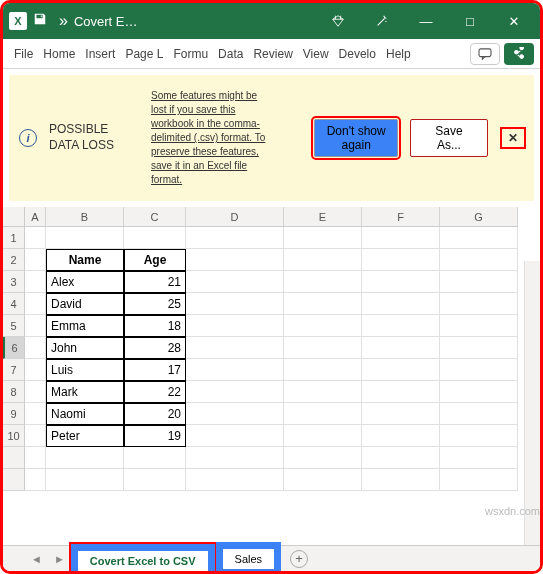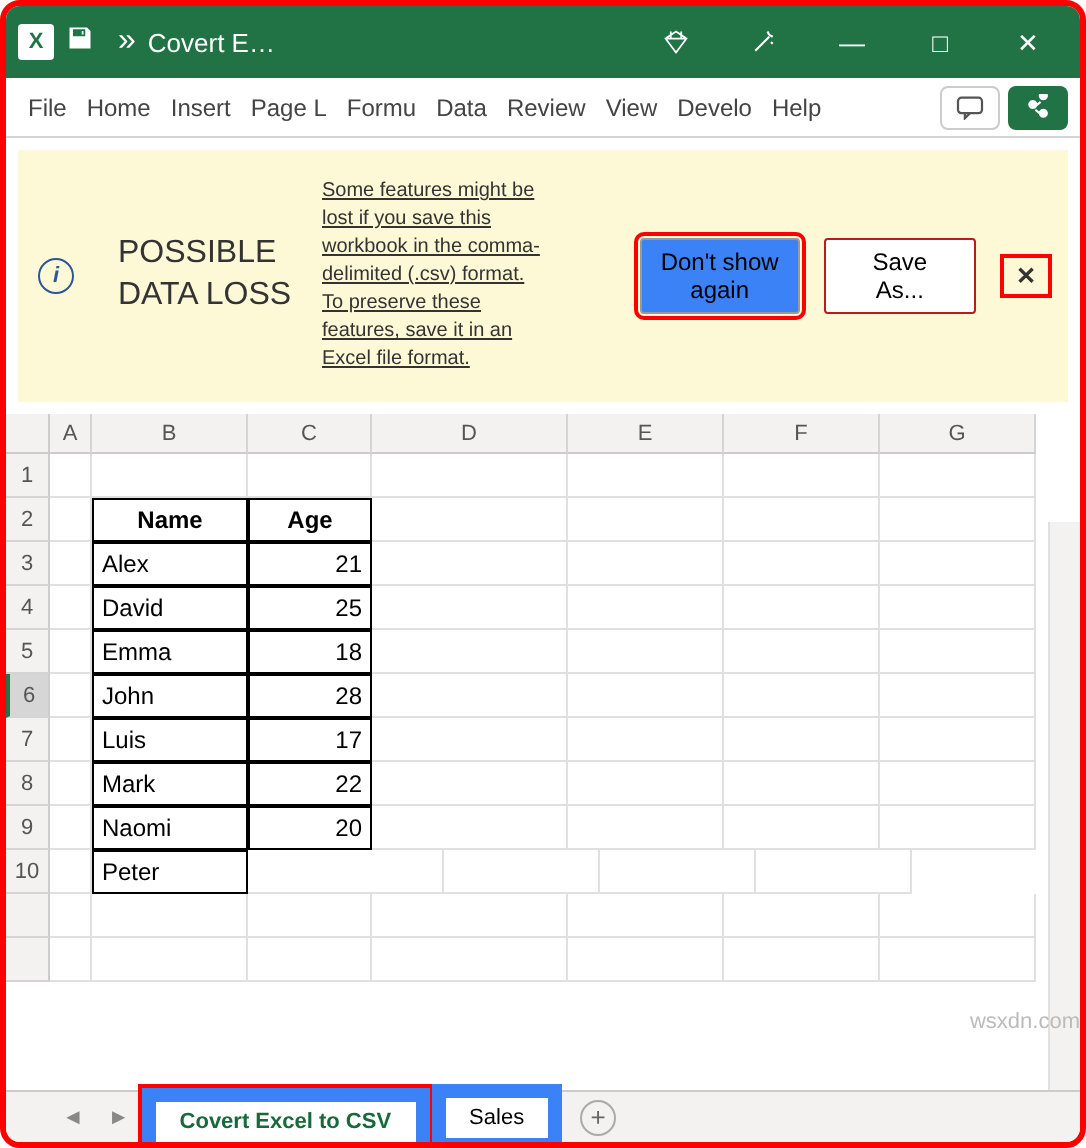--- a/index.html
+++ b/index.html
@@ -12,21 +12,21 @@
     .titlebar .right-icons { margin-left: auto; display: flex; align-items: center; gap: 0; }
     .titlebar .right-icons .ti { width: 44px; height: 36px; display: flex; align-items: center; justify-content: center; font-size: 13px; }
     .titlebar .right-icons .ti svg { width: 14px; height: 14px; }
     .ribbon-tabs { height: 30px; display: flex; align-items: center; border-bottom: 1px solid #d4d4d4; padding: 0 6px; font-size: 12px; color: #444; }
     .ribbon-tabs .tab { padding: 0 5px; height: 30px; display: flex; align-items: center; cursor: pointer; }
     .ribbon-tabs .right-end { margin-left: auto; display: flex; gap: 4px; align-items: center; }
     .comment-btn { border: 1px solid #ccc; border-radius: 4px; width: 30px; height: 22px; display: flex; align-items: center; justify-content: center; }
     .share-btn { background: #217346; border-radius: 4px; width: 30px; height: 22px; display: flex; align-items: center; justify-content: center; }
     .warn-bar { background: #fdf8d6; margin: 6px; padding: 14px 10px; display: flex; align-items: center; gap: 12px; font-size: 12px; color: #333; }
     .warn-bar .info-icon { width: 18px; height: 18px; border: 1.5px solid #2b579a; border-radius: 50%; color: #2b579a; display: flex; align-items: center; justify-content: center; font-style: italic; font-weight: bold; font-size: 11px; flex-shrink: 0; }
-    .warn-bar .wtitle { font-size: 16px; color: #333; line-height: 1.3; width: 90px; flex-shrink: 0; margin-left: 10px; }
+    .warn-bar .wtitle { font-size: 12px; color: #333; line-height: 1.3; width: 90px; flex-shrink: 0; }
     .warn-bar .wmsg { text-decoration: underline; color: #333; font-size: 10px; width: 130px; line-height: 1.4; }
     .warn-bar .wbtn1 { border: 1px solid #999; background: #3b82f6; font-size: 12px; padding: 4px 0; border-radius: 2px; outline: 2px solid #ff0000; outline-offset: 1px; cursor: pointer; margin-left: 36px; }
     .warn-bar .wbtn2 { border: 1px solid #b91c1c; background: #fff; font-size: 12px; padding: 4px 14px; border-radius: 2px; cursor: pointer; }
     .warn-bar .wclose { font-weight: bold; padding: 2px 6px; outline: 2px solid #ff0000; outline-offset: 0; cursor: pointer; margin-left: 2px; }
     .sheet-area { display: flex; position: relative; }
     .rowhdrs { display: flex; flex-direction: column; }
     .corner { width: 22px; height: 20px; border-right: 1px solid #ccc; border-bottom: 1px solid #ccc; background: #f3f2f1; }
     .rowhdr { width: 22px; height: 22px; border-right: 1px solid #ccc; border-bottom: 1px solid #d4d4d4; background: #f3f2f1; font-size: 11px; color: #555; display: flex; align-items: center; justify-content: center; }
     .rowhdr.sel { background: #d6d6d6; border-left: 2px solid #217346; }
     .grid { flex: 1; }
@@ -215,20 +215,21 @@
           <div class="cell cB tbl-cell">Naomi</div>
           <div class="cell cC tbl-cell num">20</div>
           <div class="cell cD"></div>
           <div class="cell cE"></div>
           <div class="cell cF"></div>
           <div class="cell cG"></div>
         </div>
       <div class="row">
           <div class="cell cA"></div>
           <div class="cell cB tbl-cell">Peter</div>
+          <div class="cell cC tbl-cell num">19</div>
           <div class="cell cD"></div>
           <div class="cell cE"></div>
           <div class="cell cF"></div>
           <div class="cell cG"></div>
         </div>
       <div class="row">
           <div class="cell cA"></div>
           <div class="cell cB"></div>
           <div class="cell cC"></div>
           <div class="cell cD"></div>

